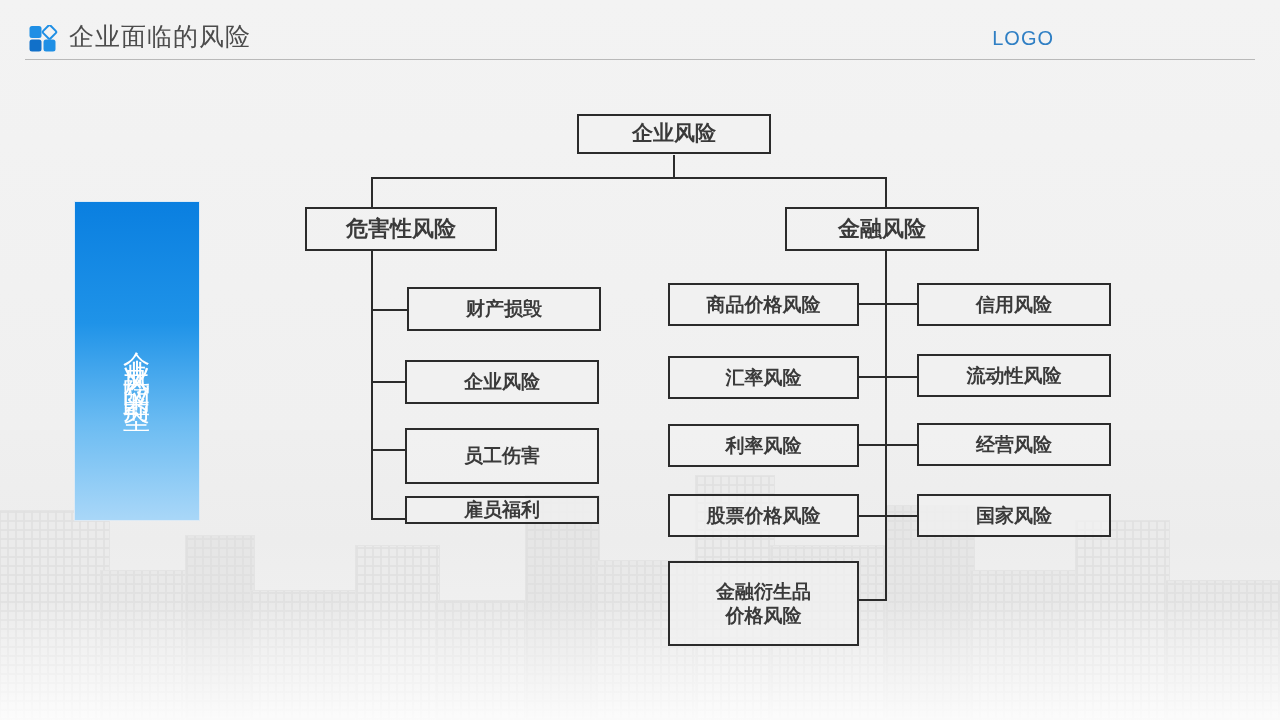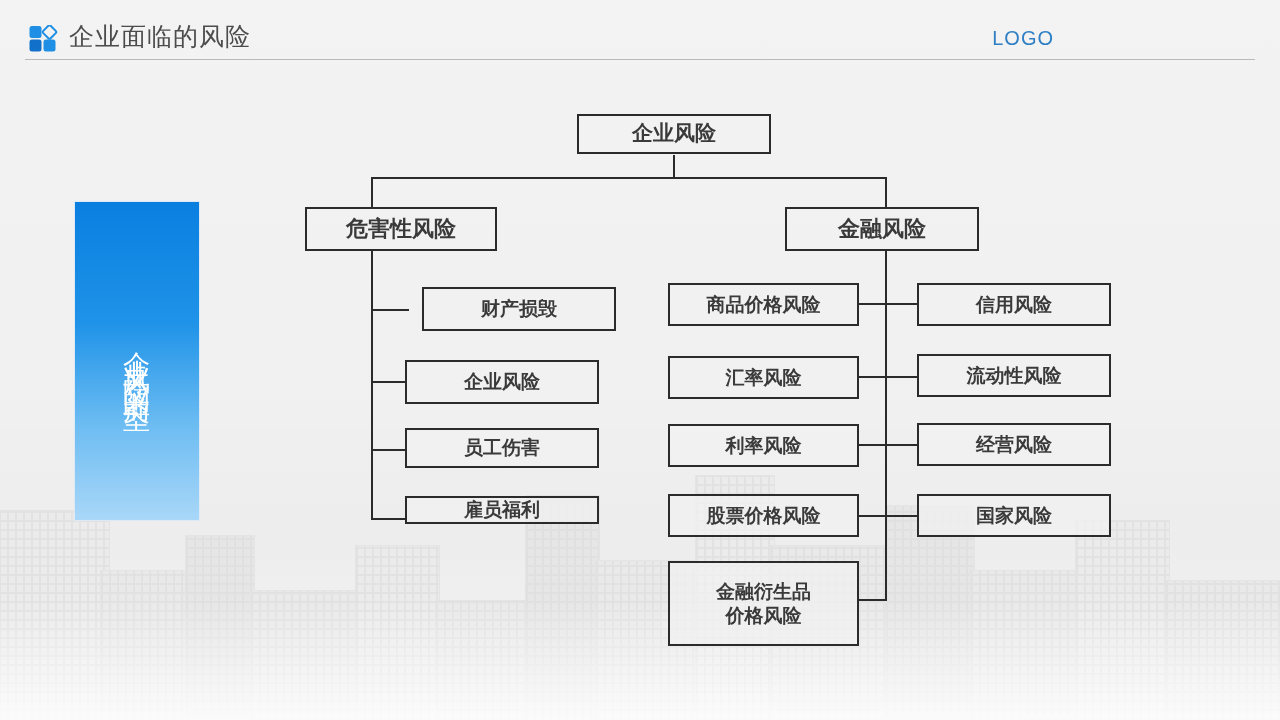--- a/index.html
+++ b/index.html
@@ -204,23 +204,23 @@
   <div class="line h" style="left:859px; top:444px; width:60px;"></div>
   <div class="line h" style="left:859px; top:515px; width:60px;"></div>
   <div class="line h" style="left:859px; top:599px; width:28px;"></div>
 
   <div class="node root" style="left:577px; top:114px; width:194px; height:40px;">企业风险</div>
 
   <div class="node branch" style="left:305px; top:207px; width:192px; height:44px;">危害性风险</div>
 
   <div class="node branch" style="left:785px; top:207px; width:194px; height:44px;">金融风险</div>
 
-  <div class="node leaf" style="left:407px; top:287px; width:194px; height:44px;margin-left:15px;">财产损毁</div>
+  <div class="node leaf" style="left:407px; top:287px; width:194px; height:44px;">财产损毁</div>
   <div class="node leaf" style="left:405px; top:360px; width:194px; height:44px;">企业风险</div>
-  <div class="node leaf" style="left:405px; top:428px; width:194px; height:40px;">员工伤害</div>
+  <div class="node leaf" style="left:405px; top:428px; width:194px; height:56px;">员工伤害</div>
   <div class="node leaf" style="left:405px; top:496px; width:194px; height:28px;">雇员福利</div>
 
   <div class="node leaf" style="left:668px; top:283px; width:191px; height:43px;text-align:right;">商品价格风险</div>
   <div class="node leaf" style="left:668px; top:356px; width:191px; height:43px;">汇率风险</div>
   <div class="node leaf" style="left:668px; top:424px; width:191px; height:43px;">利率风险</div>
   <div class="node leaf" style="left:668px; top:494px; width:191px; height:43px;">股票价格风险</div>
   <div class="node leaf" style="left:668px; top:561px; width:191px; height:85px; white-space:pre-line;">金融衍生品
 价格风险</div>
 
   <div class="node leaf" style="left:917px; top:283px; width:194px; height:43px;">信用风险</div>

